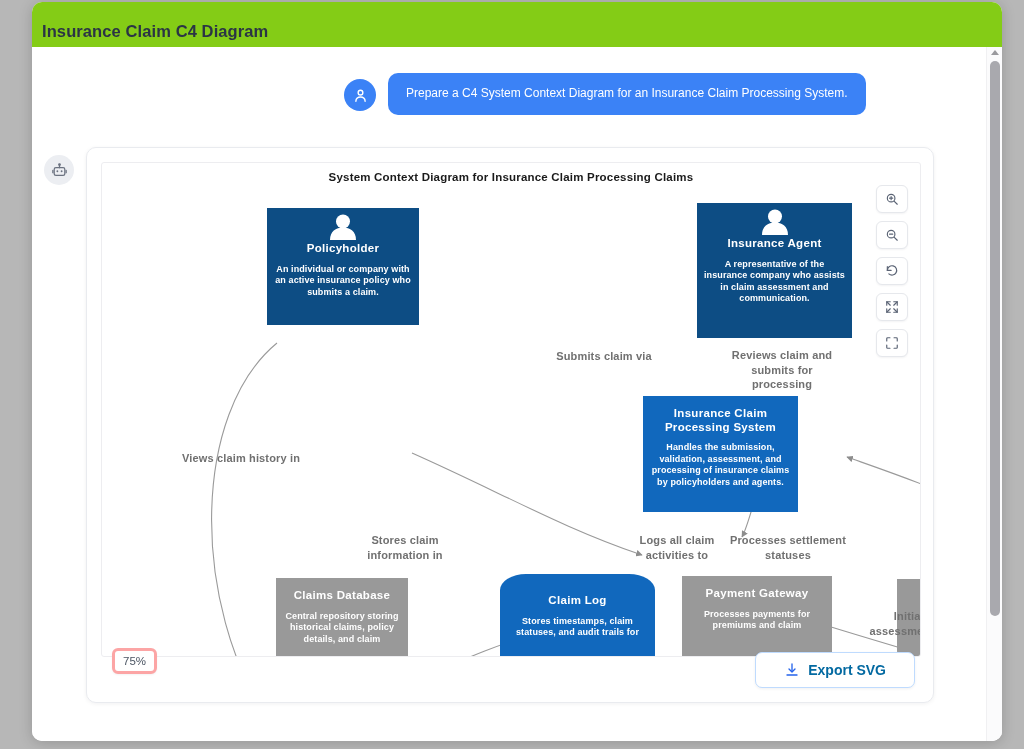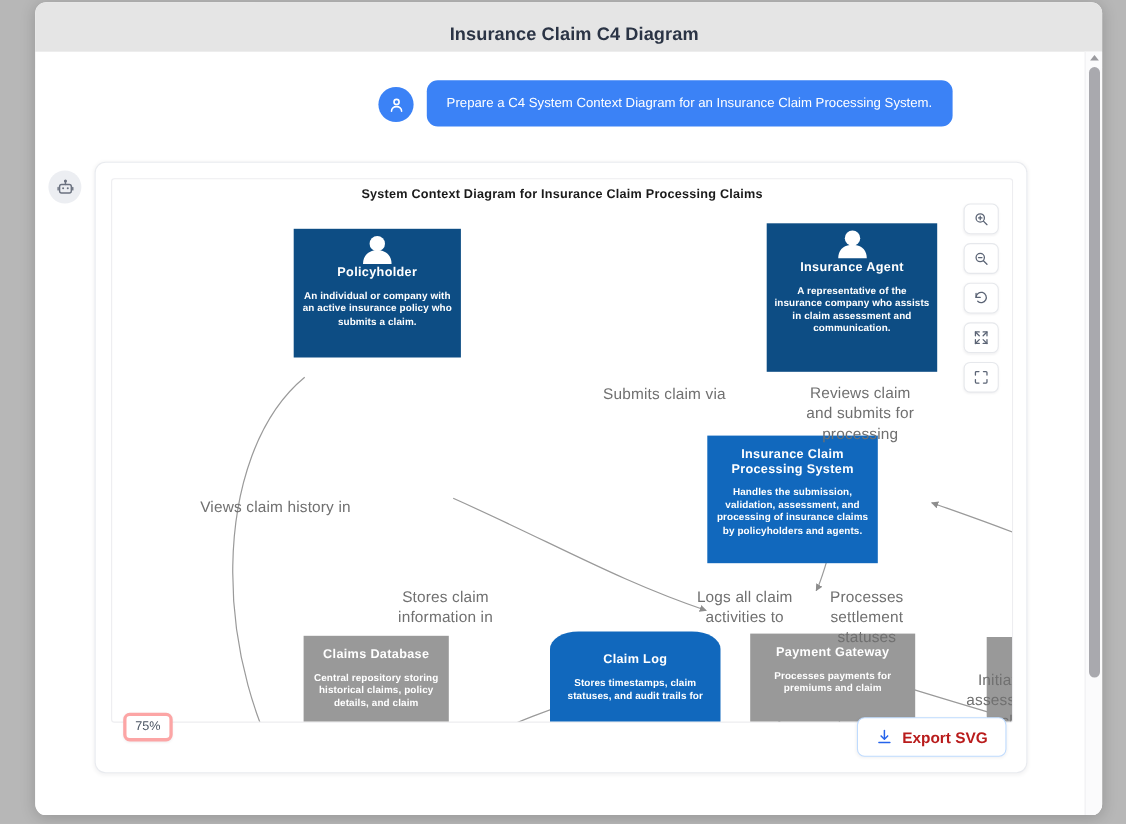--- a/index.html
+++ b/index.html
@@ -20,22 +20,21 @@
     border-radius: 10px;
     box-shadow: 0 2px 14px rgba(0,0,0,0.18);
     overflow: hidden;
   }
   #titlebar {
     height: 60px;
     border-bottom: 1px solid #e6e8ec;
     display: flex;
     align-items: center;
     padding-left: 10px;
-    background: #e5e5e5;
-    justify-content: center;
+    background: #84cc16;
   }
   #titlebar .title {
     font-size: 16.5px;
     color: #2b3445;
     font-weight: 600;
     letter-spacing: 0.1px;
   }
 
   
   #content-scroll {
@@ -186,22 +185,22 @@
     background: #1168bd;
     border-radius: 26px 26px 0 0 / 16px 16px 0 0;
   }
   .node-ext-round {
     background: #999999;
     border-radius: 0 0 10px 10px;
   }
 
   .edge-label {
     position: absolute;
-    font-size: 14px;
-    font-weight: normal;
+    font-size: 11px;
+    font-weight: bold;
     color: #707070;
     text-align: center;
     line-height: 1.32;
     letter-spacing: 0.15px;
     pointer-events: none;
   }
 
   
   #zoom-tools {
     position: absolute;
@@ -230,25 +229,25 @@
     font-size: 11.5px;
     color: #4b5563;
     text-align: center;
     box-shadow: 0 1px 2px rgba(20,25,40,0.05);
   }
 
   #export-btn {
     position: absolute;
     right: 18px; bottom: 14px;
     display: flex; align-items: center; gap: 8px;
-    padding: 9px 16px;
+    padding: 9px 28px;
     border: 1px solid #bfdbfe;
     border-radius: 7px;
     background: #ffffff;
-    color: #b91c1c;
+    color: #0369a1;
     font-size: 14px;
     font-weight: 600;
     cursor: pointer;
     box-shadow: 0 1px 3px rgba(20,25,40,0.06);
   }
 </style>
 </head>
 <body>
 
 <div id="app-window">

